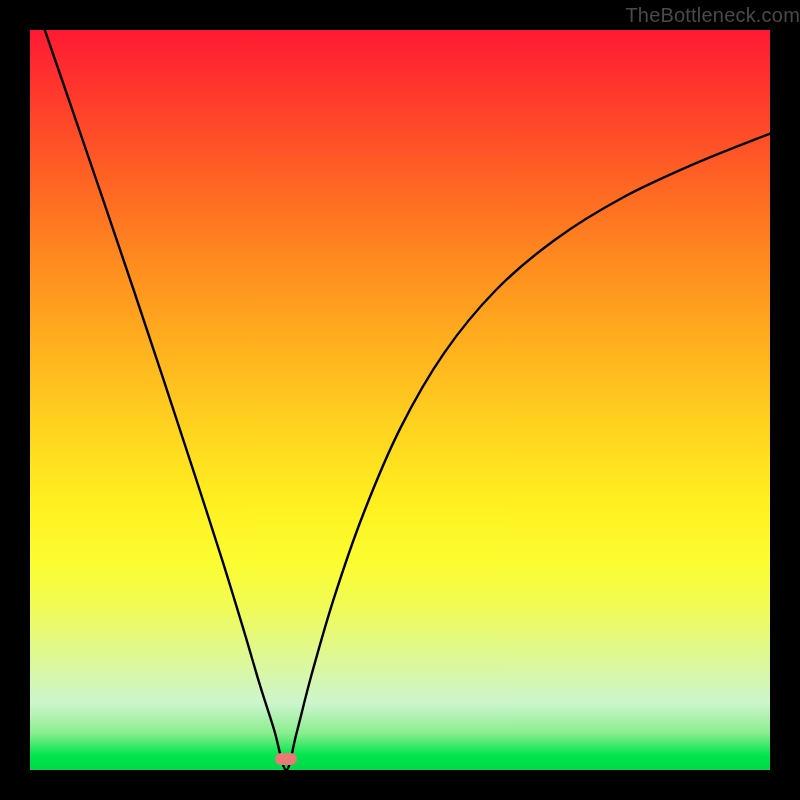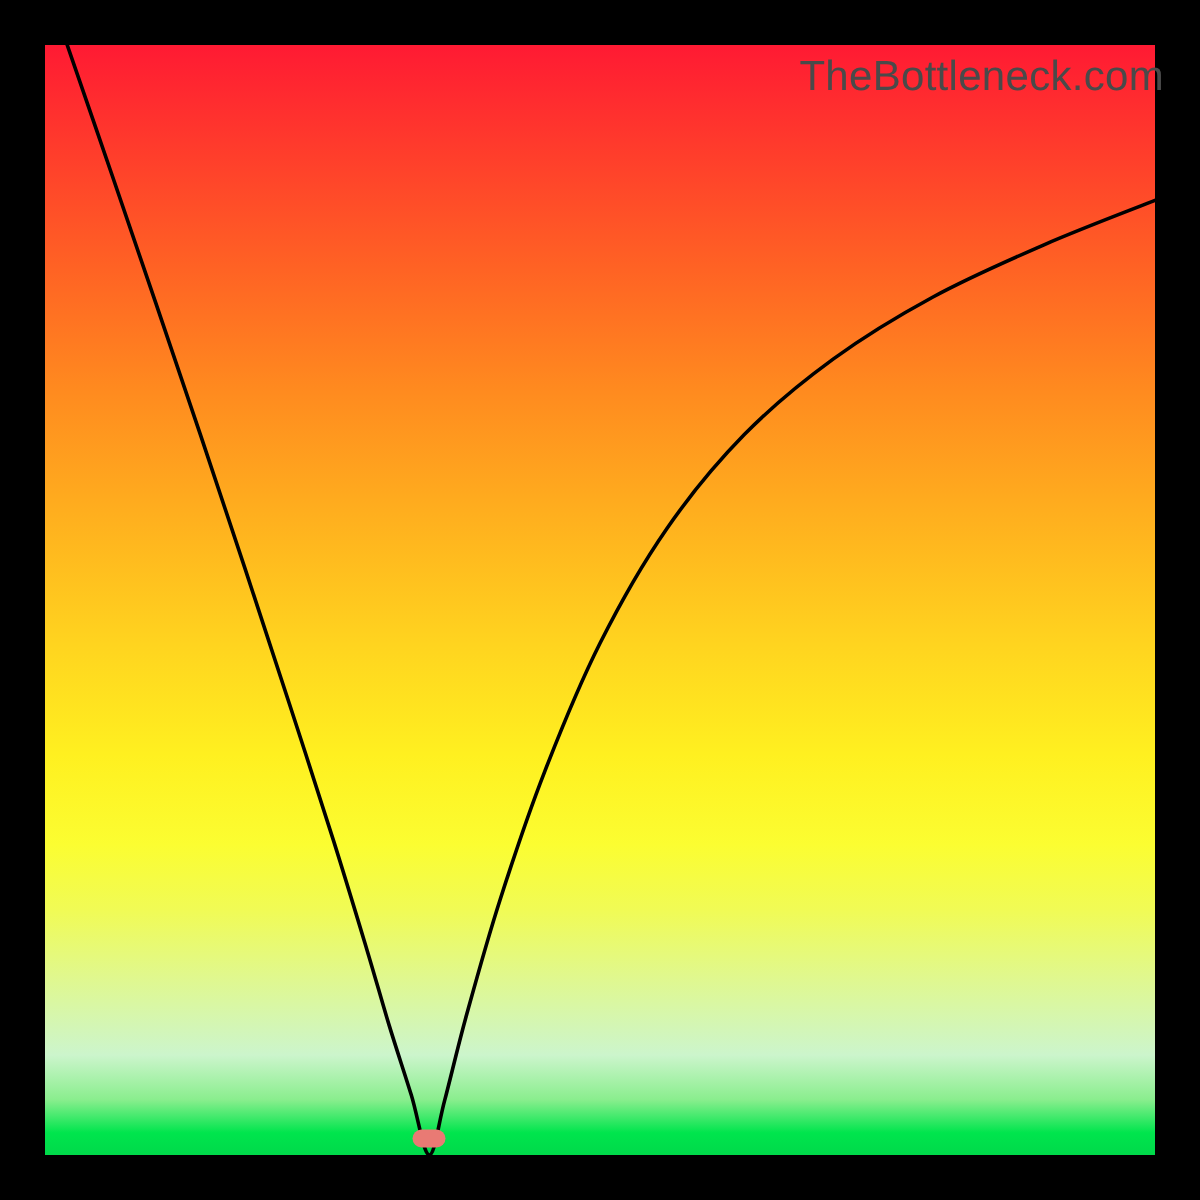--- a/index.html
+++ b/index.html
@@ -52,27 +52,26 @@
     position: absolute;
     width: 22px;
     height: 12px;
     border-radius: 6px / 6px;
     background: #e97a74;
     transform: translate(-50%, -50%);
   }
   .watermark {
     position: absolute;
     top: 4px;
-    right: 24px;
+    right: 0;
     color: #4a4a4a;
-    font-size: 28px;
+    font-size: 20px;
     letter-spacing: 0.2px;
     font-weight: 400;
     user-select: none;
-    margin-top: 31px;
   }
 </style>
 </head>
 <body>
 
 <div class="container">
 
   <div class="plot-area">
     <svg class="curve-svg" viewBox="0 0 740 740" preserveAspectRatio="none">
       <path id="curve-path" d="M 14.80 0.00 C 19.73 14.31, 34.53 57.10, 44.40 85.84 C 54.27 114.58, 64.13 143.44, 74.00 172.42 C 83.87 201.40, 93.73 230.39, 103.60 259.74 C 113.47 289.09, 123.33 318.69, 133.20 348.54 C 143.07 378.39, 152.93 408.48, 162.80 438.82 C 172.67 469.16, 183.77 503.20, 192.40 530.58 C 201.03 557.96, 208.43 582.63, 214.60 603.10 C 220.77 623.57, 224.47 637.26, 229.40 653.42 C 234.33 669.58, 239.76 685.61, 244.20 700.04 C 248.64 714.47, 252.34 739.38, 256.04 740.00 C 259.74 740.62, 262.21 719.40, 266.40 703.74 C 270.59 688.08, 275.03 668.34, 281.20 646.02 C 287.37 623.70, 294.77 596.69, 303.40 569.80 C 312.03 542.91, 321.90 513.19, 333.00 484.70 C 344.10 456.21, 356.43 425.87, 370.00 398.86 C 383.57 371.85, 398.37 345.83, 414.40 322.64 C 430.43 299.45, 447.70 278.61, 466.20 259.74 C 484.70 240.87, 504.43 224.71, 525.40 209.42 C 546.37 194.13, 568.57 180.68, 592.00 167.98 C 615.43 155.28, 641.33 143.93, 666.00 133.20 C 690.67 122.47, 727.67 108.53, 740.00 103.60" fill="none" stroke="#000" stroke-width="2.4" stroke-linecap="round" stroke-linejoin="round"></path>

